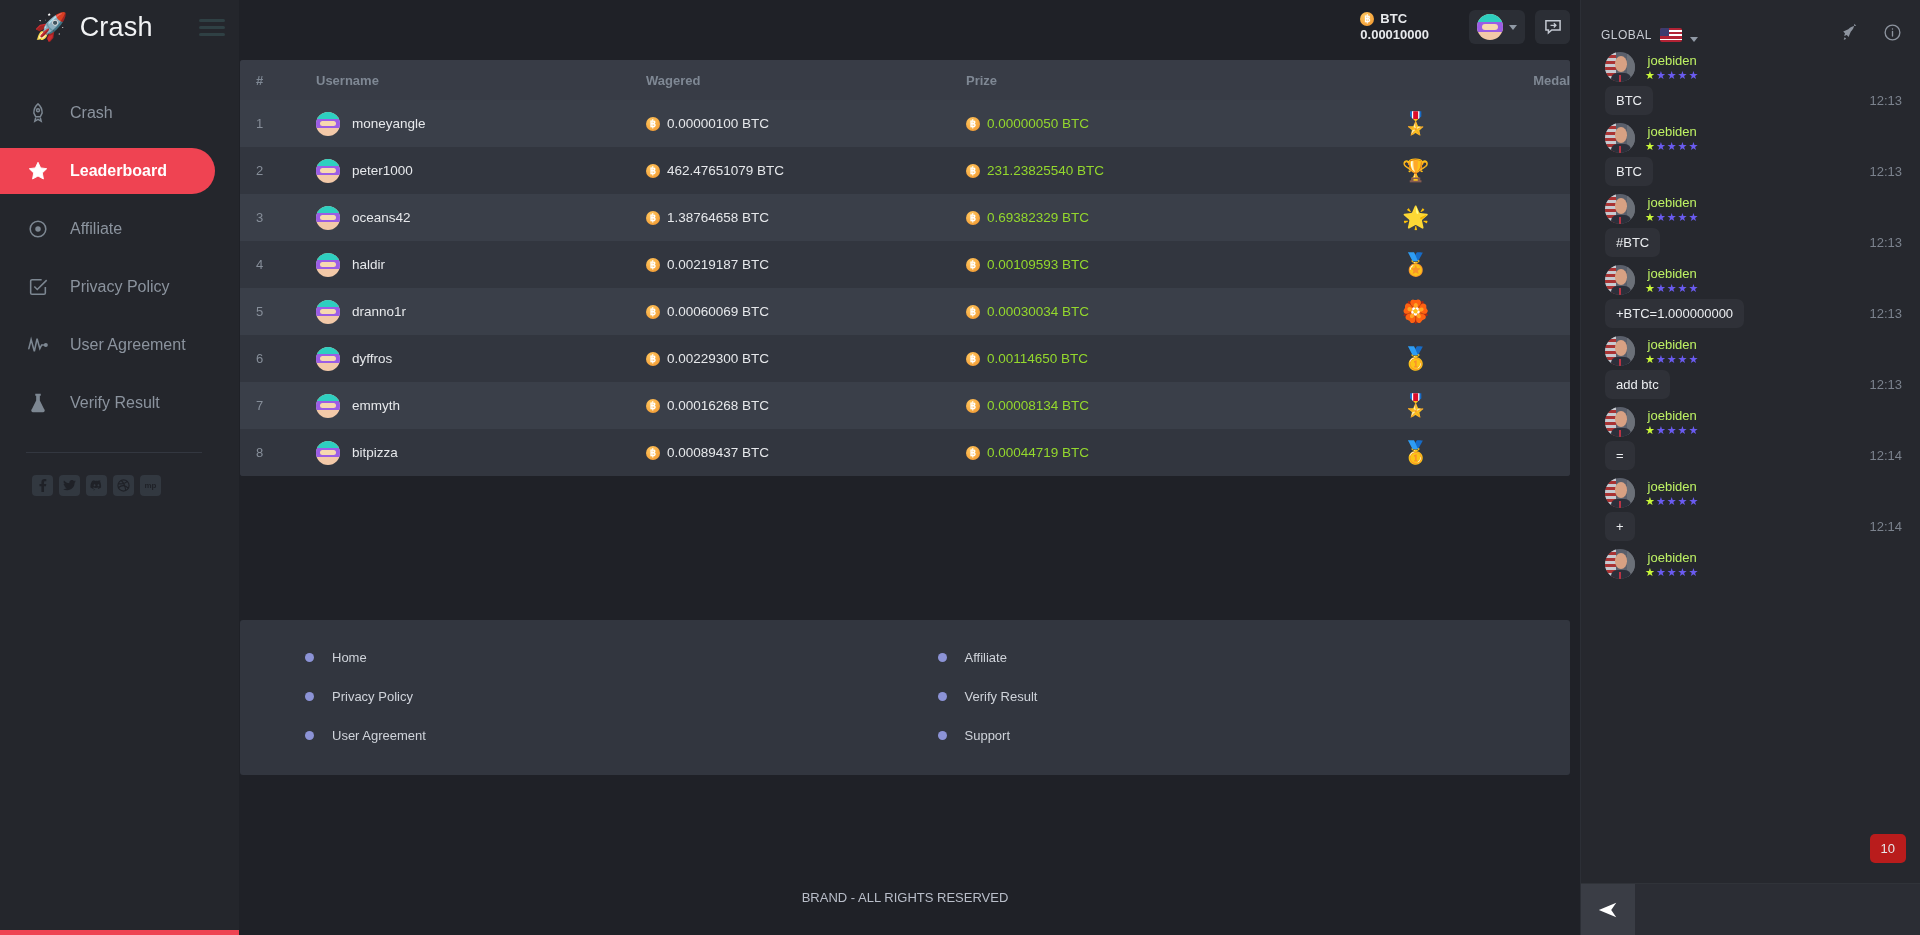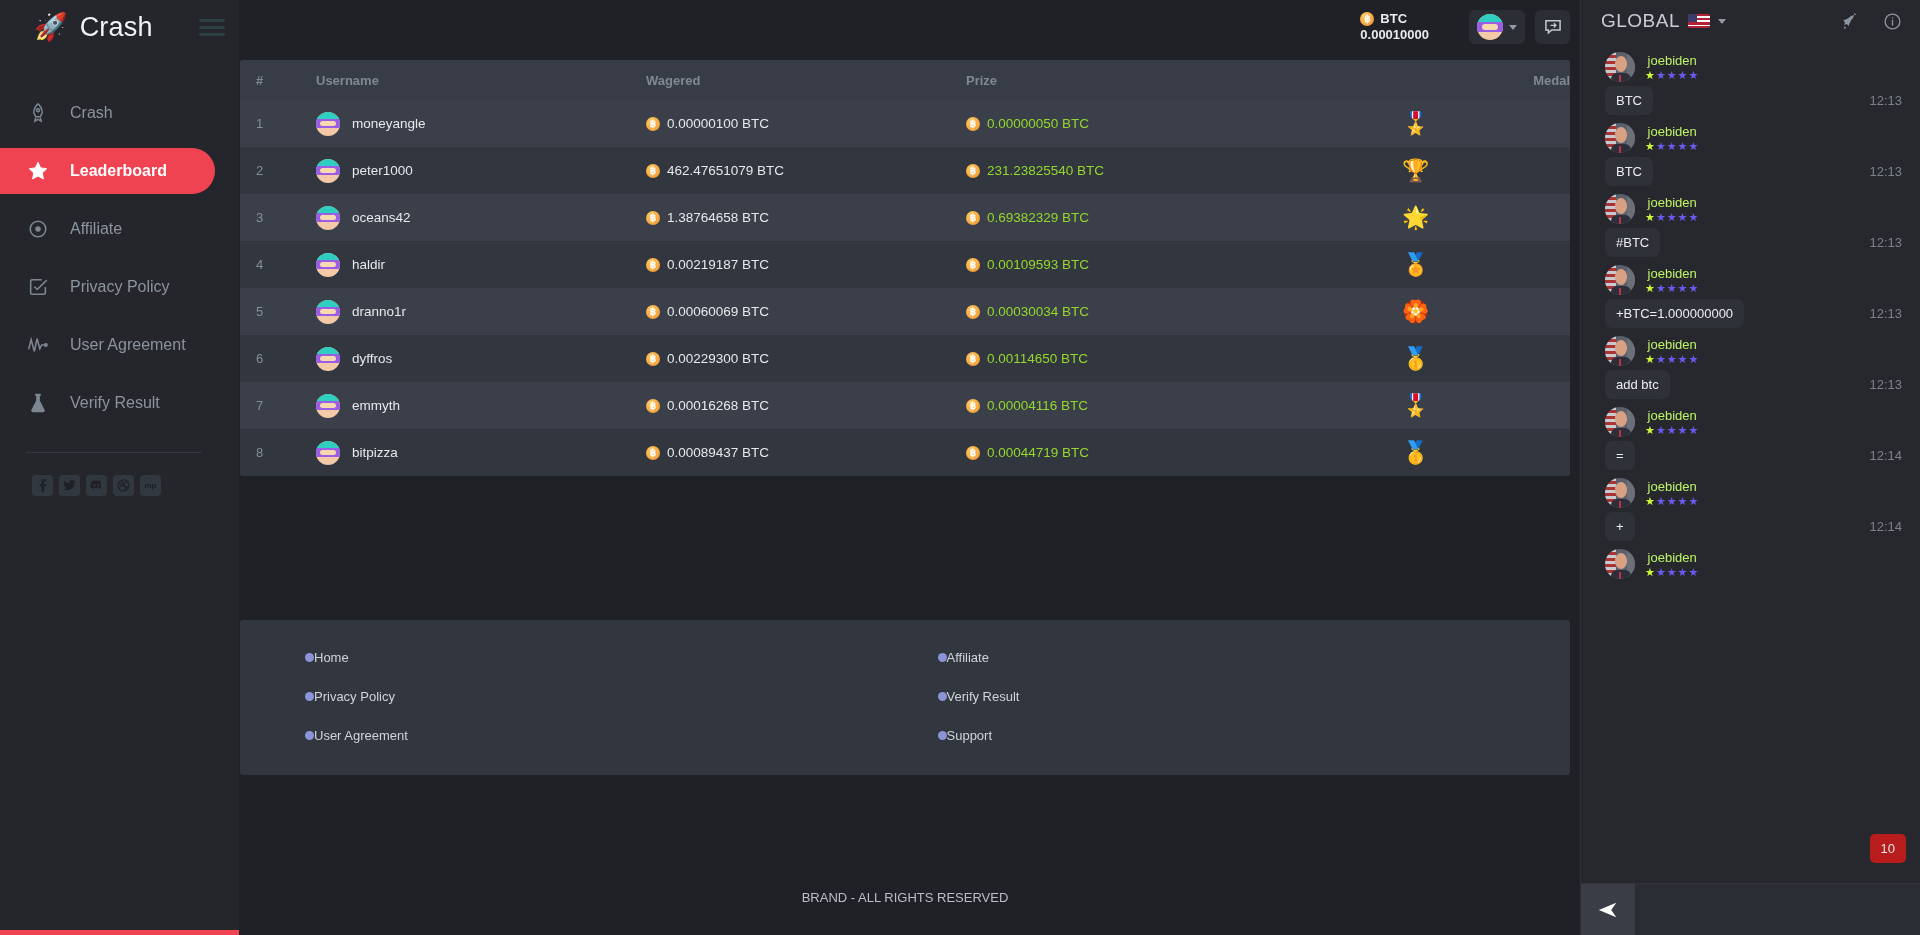--- a/index.html
+++ b/index.html
@@ -128,37 +128,37 @@
   .medal-cell { text-align: center; font-size: 22px; padding-left: 0; line-height: 1; }
 
   
   .footer {
     position: absolute; left: 1px; top: 620px; width: 1330px; height: 155px;
     background: #32363f; border-radius: 3px; padding: 30px 0 0 0;
   }
   .foot-cols { display: flex; padding-left: 65px; }
   .foot-col { width: 670px; }
   .foot-link {
-    display: flex; align-items: center; gap: 0; margin-bottom: 24px;
+    display: flex; align-items: center; gap: 18px; margin-bottom: 24px;
     color: #cfd3da; font-size: 13px; cursor: pointer;
   }
   .foot-dot { width: 9px; height: 9px; border-radius: 50%; background: #8c93d6; flex: 0 0 9px; }
   .copyright {
     position: absolute; left: 1px; top: 890px; width: 1330px;
     text-align: center; color: #b9bec9; font-size: 13px;
   }
 
   
   .chat {
     width: 340px; flex: 0 0 340px; height: 935px; background: #26282e;
     border-left: 1px solid #2c2f36; position: relative; display: flex; flex-direction: column;
   }
   .chat-head {
-    height: 42px; display: flex; align-items: center; padding: 0 18px 0 20px;
-    gap: 8px; color: #c8ccd3; font-size: 19px; letter-spacing: .5px;
+    height: 42px; display: flex; align-items: flex-end; padding: 0 18px 0 20px;
+    gap: 8px; color: #c8ccd3; font-size: 12px; letter-spacing: .5px;
   }
   .flag {
     width: 22px; height: 14px; border-radius: 2px; overflow: hidden;
     background: linear-gradient(#b22234 0 16%, #fff 16% 30%, #b22234 30% 46%, #fff 46% 60%,
                                 #b22234 60% 76%, #fff 76% 88%, #b22234 88% 100%);
     position: relative; flex: 0 0 22px;
   }
   .flag .canton { position: absolute; left:0; top:0; width: 42%; height: 54%; background: #3c3b6e; }
   .chat-head .spacer { flex: 1 1 auto; }
   .chat-head .hicon { cursor: pointer; margin-left: 16px; display:flex; }
@@ -540,21 +540,21 @@
                 </td>
                 <td>
                   <span class="coin-val">
                     <span class="btc-coin">฿</span>
                     <span class="val">0.00016268 BTC</span>
                   </span>
                 </td>
                 <td class="prize">
                   <span class="coin-val">
                     <span class="btc-coin">฿</span>
-                    <span class="val">0.00004116 BTC</span>
+                    <span class="val">0.00008134 BTC</span>
                   </span>
                 </td>
                 <td class="medal-cell"><span>🎖️</span></td>
               </tr>
               <tr>
                 <td class="rank">8</td>
                 <td>
                   <div class="user-cell">
                     <span class="avatar">
                       <span class="hat"></span>

